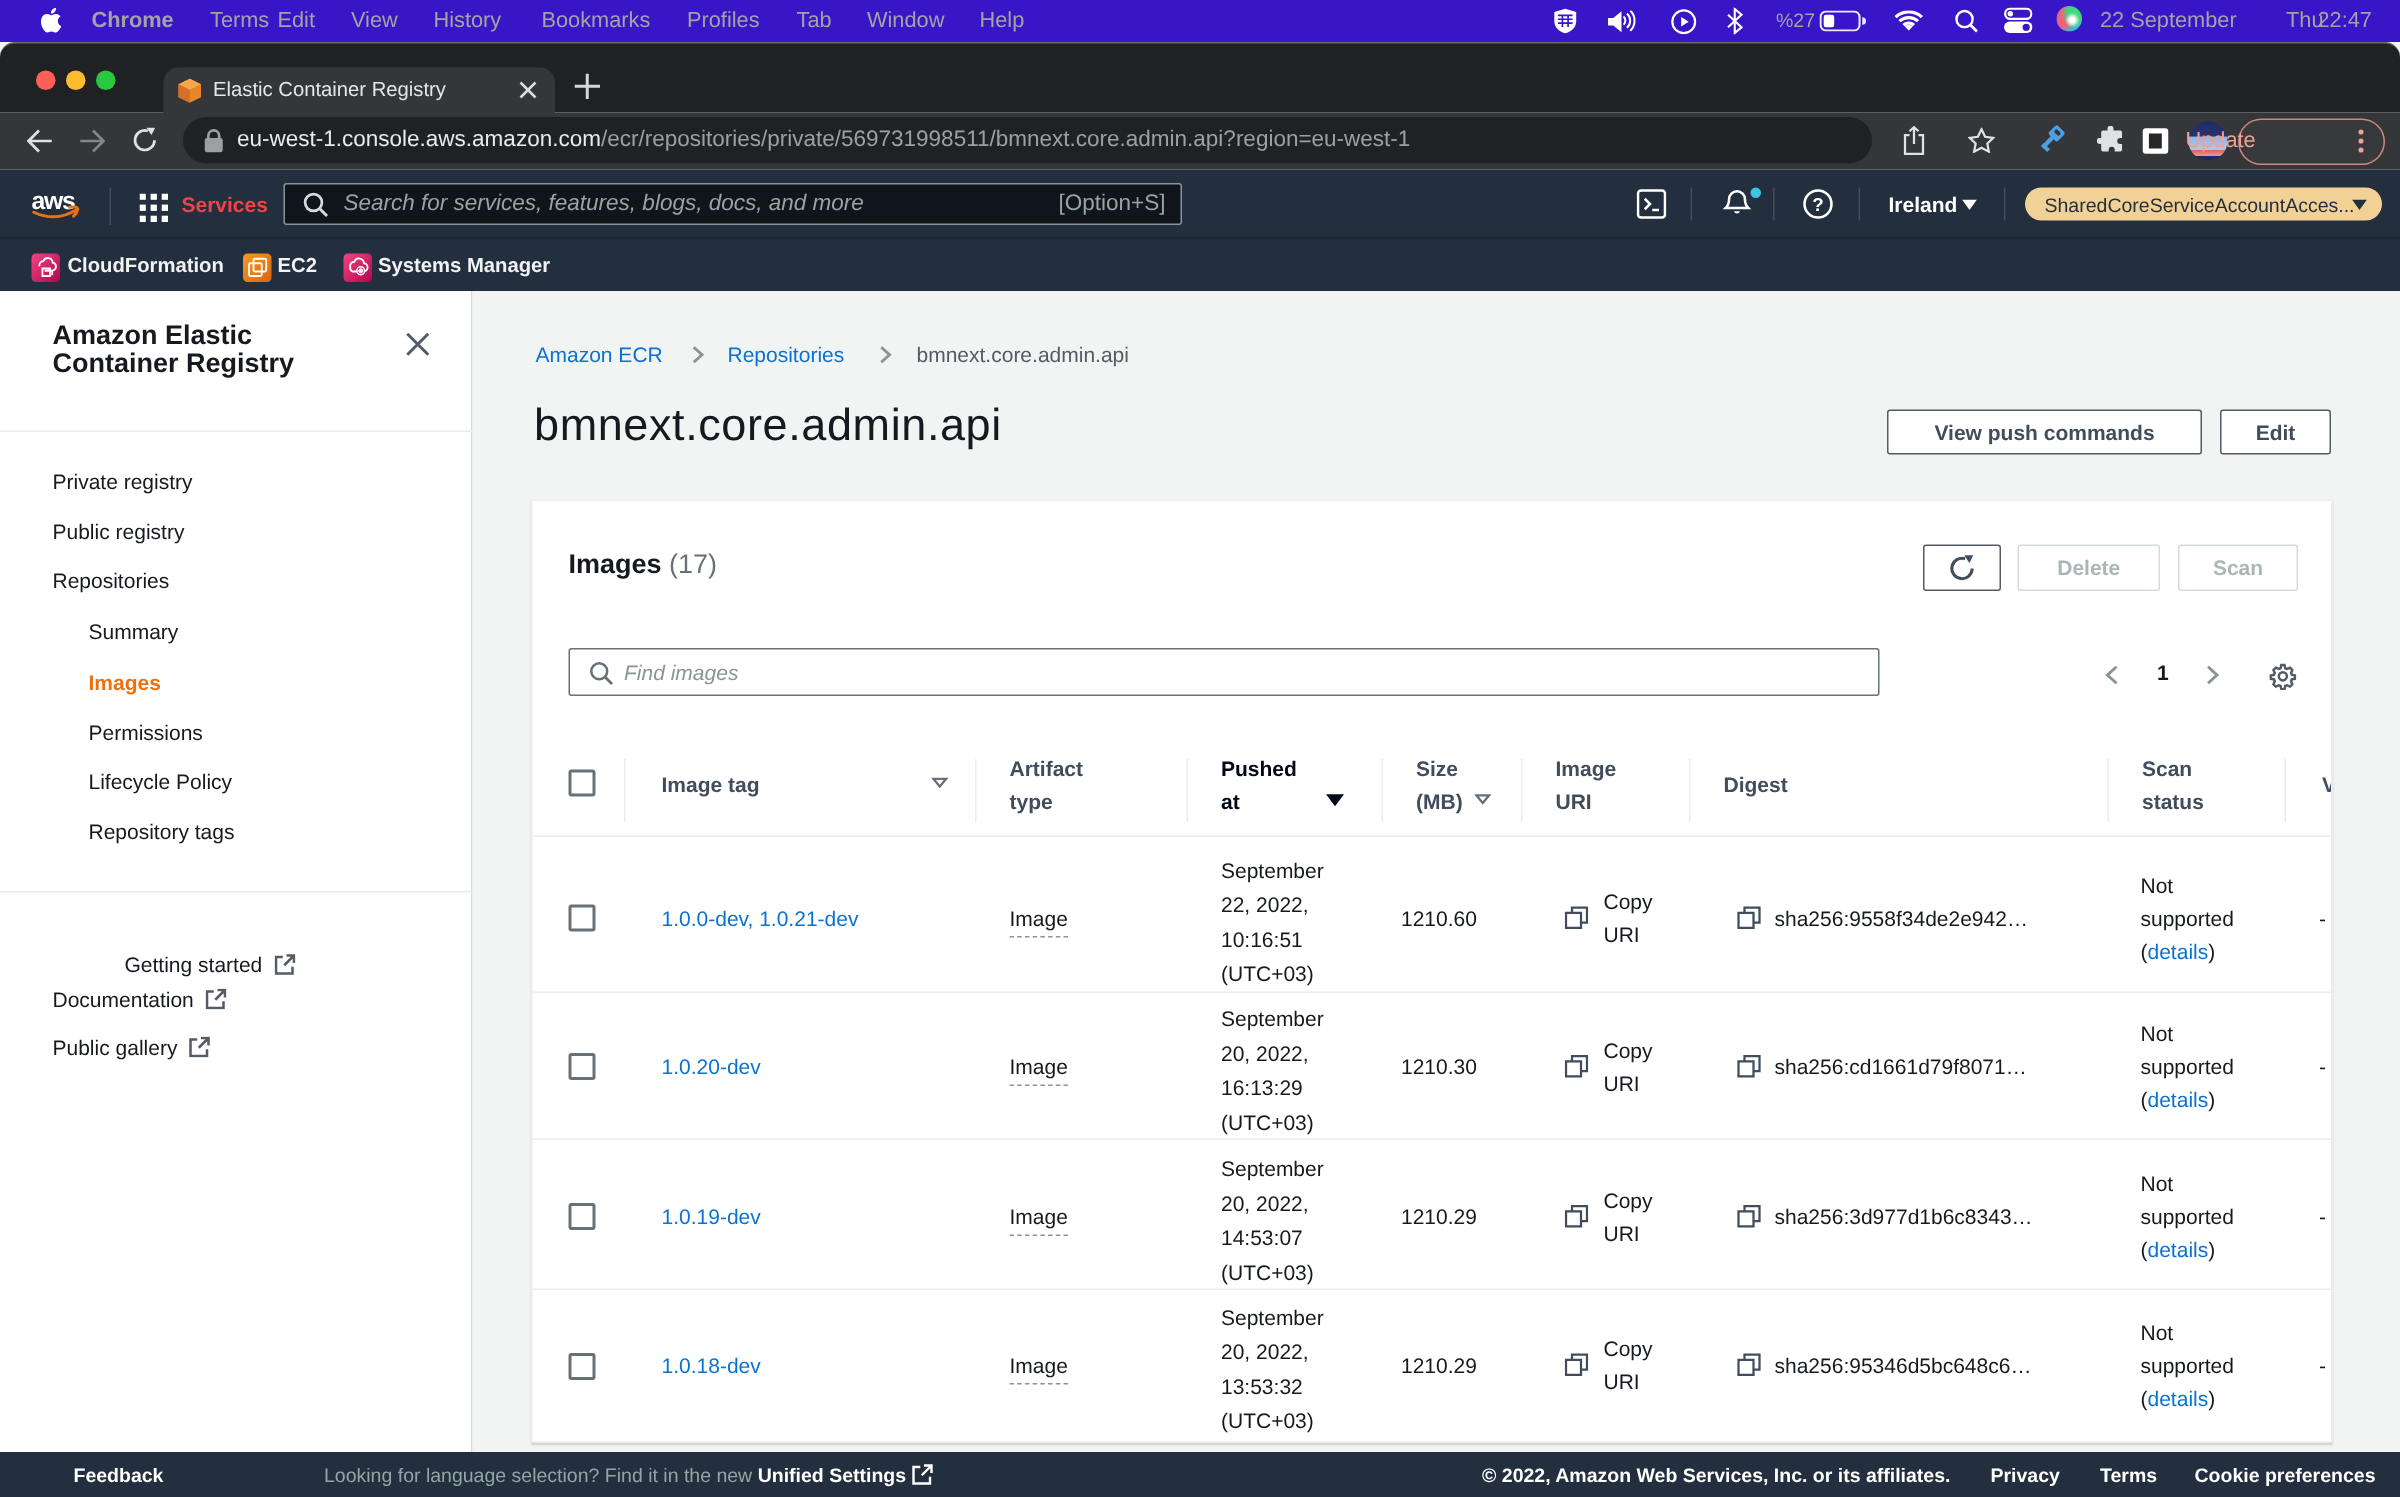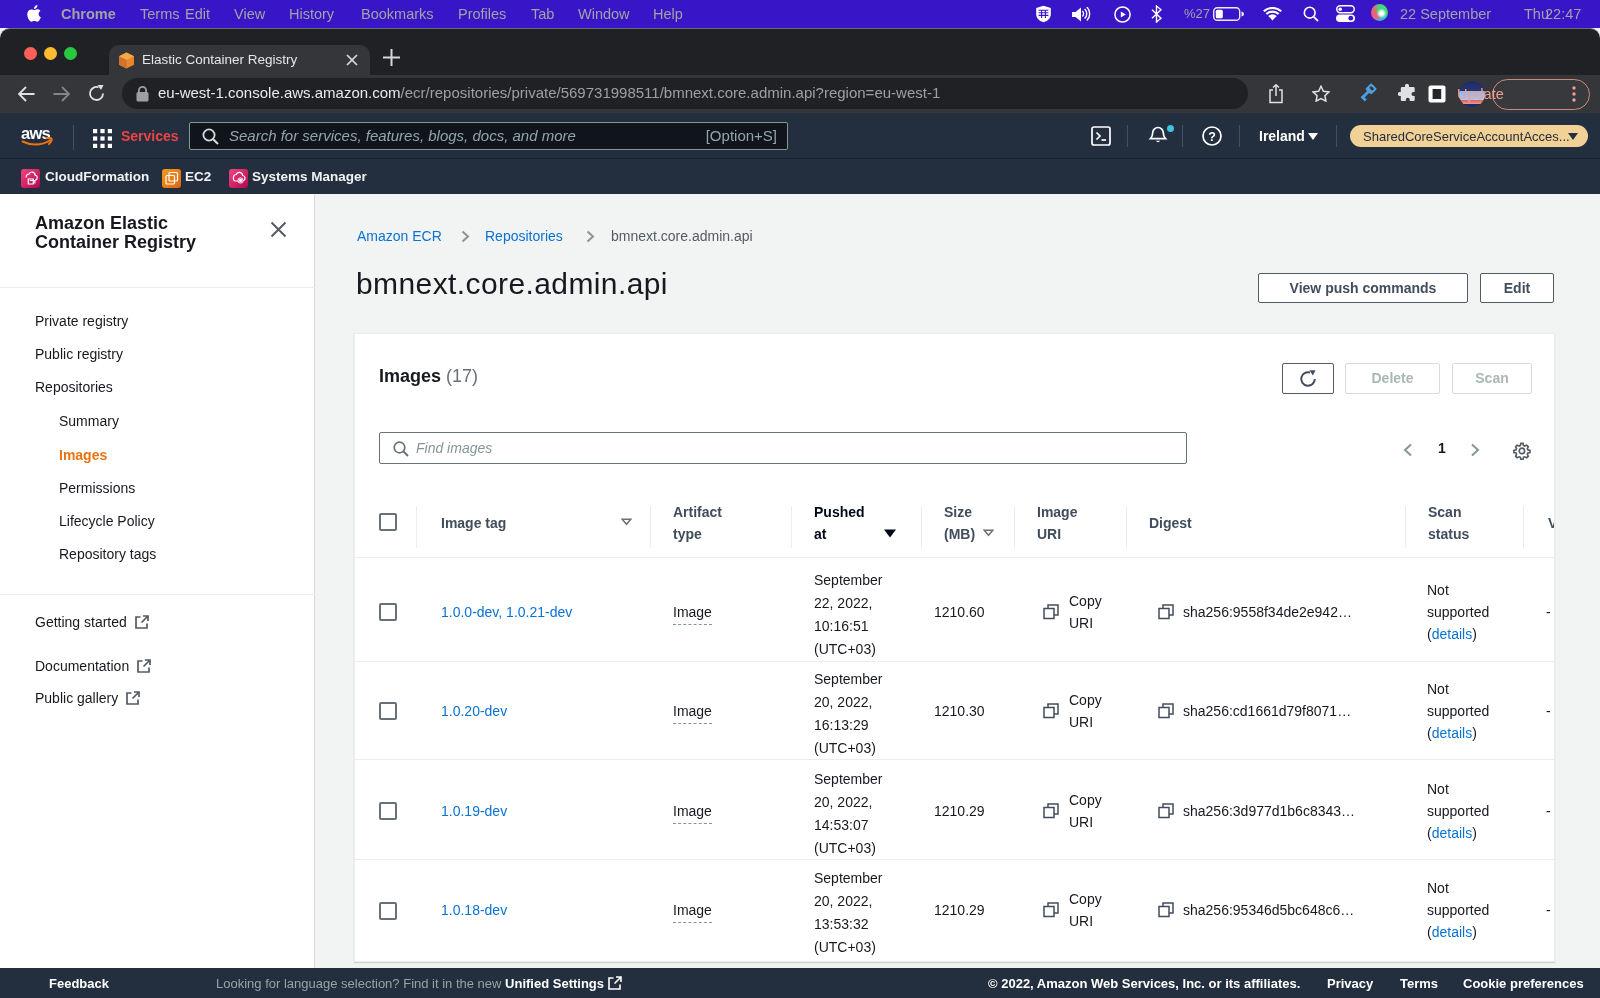--- a/index.html
+++ b/index.html
@@ -44,21 +44,21 @@
 .link { color:#0972d3; }
 h1 { position:absolute; left:356px; top:267px; font-size:30px; font-weight:normal; color:#16191f; letter-spacing:0.4px; }
 .btn { position:absolute; top:273px; height:30px; background:#fff; border:1px solid #545b64; border-radius:2px; font-size:14px; font-weight:bold; color:#414d5c; text-align:center; line-height:28px; }
 
 #card { position:absolute; left:354px; top:333px; width:1201px; height:629px; background:#fff; border:1px solid #eaeded; box-shadow:0 1px 1px rgba(0,28,36,.15); overflow:hidden; }
 
 .cardh { position:absolute; left:24px; top:32px; font-size:18px; color:#16191f; font-weight:bold; }
 .cardh .count { font-weight:normal; color:#687078; }
 .cbtn { position:absolute; background:#fff; border:1px solid #545b64; border-radius:2px; font-size:14px; font-weight:bold; color:#414d5c; text-align:center; }
 .cbtn.dis { border-color:#d5dbdb; color:#aab7b6; }
-#findbox { position:absolute; left:24px; top:98px; width:808px; height:32px; border:1px solid #687078; border-radius:2px; background:#fff; }
+#findbox { position:absolute; left:24px; top:98px; width:874px; height:32px; border:1px solid #687078; border-radius:2px; background:#fff; }
 #findbox .ph { position:absolute; left:36px; top:7px; font-style:italic; color:#879596; font-size:14px; }
 
 
 .th { position:absolute; font-size:14px; font-weight:bold; color:#414d5c; line-height:22px; }
 .td { position:absolute; font-size:14px; color:#16191f; line-height:22px; }
 .vline { position:absolute; width:1px; background:#eaeded; }
 .hline { position:absolute; left:0; width:1201px; height:1px; background:#eaeded; }
 .cpy { position:absolute; width:16px; height:16px; }
 .cb { position:absolute; width:18px; height:18px; border:2px solid #687078; border-radius:2px; background:#fff; }
 .td.link { color:#0972d3; }
@@ -271,21 +271,21 @@
   <div class="sdiv" style="top:93px;"></div>
   <span class="snav" style="top:119px;">Private registry</span>
   <span class="snav" style="top:152px;">Public registry</span>
   <span class="snav" style="top:185px;">Repositories</span>
   <span class="snav sub" style="top:219px;">Summary</span>
   <span class="snav sub" style="top:253px;color:#ec7211;font-weight:bold;">Images</span>
   <span class="snav sub" style="top:286px;">Permissions</span>
   <span class="snav sub" style="top:319px;">Lifecycle Policy</span>
   <span class="snav sub" style="top:352px;">Repository tags</span>
   <div class="sdiv" style="top:400px;"></div>
-  <span class="snav" style="top:420px;">Getting started <svg style="margin-left:4px;vertical-align:-2px;" width="14" height="14" viewBox="0 0 14 14">
+  <span class="snav" style="top:441px;margin-left:48px;">Getting started <svg style="margin-left:4px;vertical-align:-2px;" width="14" height="14" viewBox="0 0 14 14">
         <path fill="none" stroke="#545b64" stroke-width="1.7" d="M12 8.5 V13 H1 V2 H5.5 M8 1 H13 V6 M13 1 L6.5 7.5"></path>
       </svg></span>
   <span class="snav" style="top:464px;">Documentation <svg style="margin-left:4px;vertical-align:-2px;" width="14" height="14" viewBox="0 0 14 14">
         <path fill="none" stroke="#545b64" stroke-width="1.7" d="M12 8.5 V13 H1 V2 H5.5 M8 1 H13 V6 M13 1 L6.5 7.5"></path>
       </svg></span>
   <span class="snav" style="top:496px;">Public gallery <svg style="margin-left:4px;vertical-align:-2px;" width="14" height="14" viewBox="0 0 14 14">
         <path fill="none" stroke="#545b64" stroke-width="1.7" d="M12 8.5 V13 H1 V2 H5.5 M8 1 H13 V6 M13 1 L6.5 7.5"></path>
       </svg></span>
 </div>
 <div class="abs" id="main"></div>

